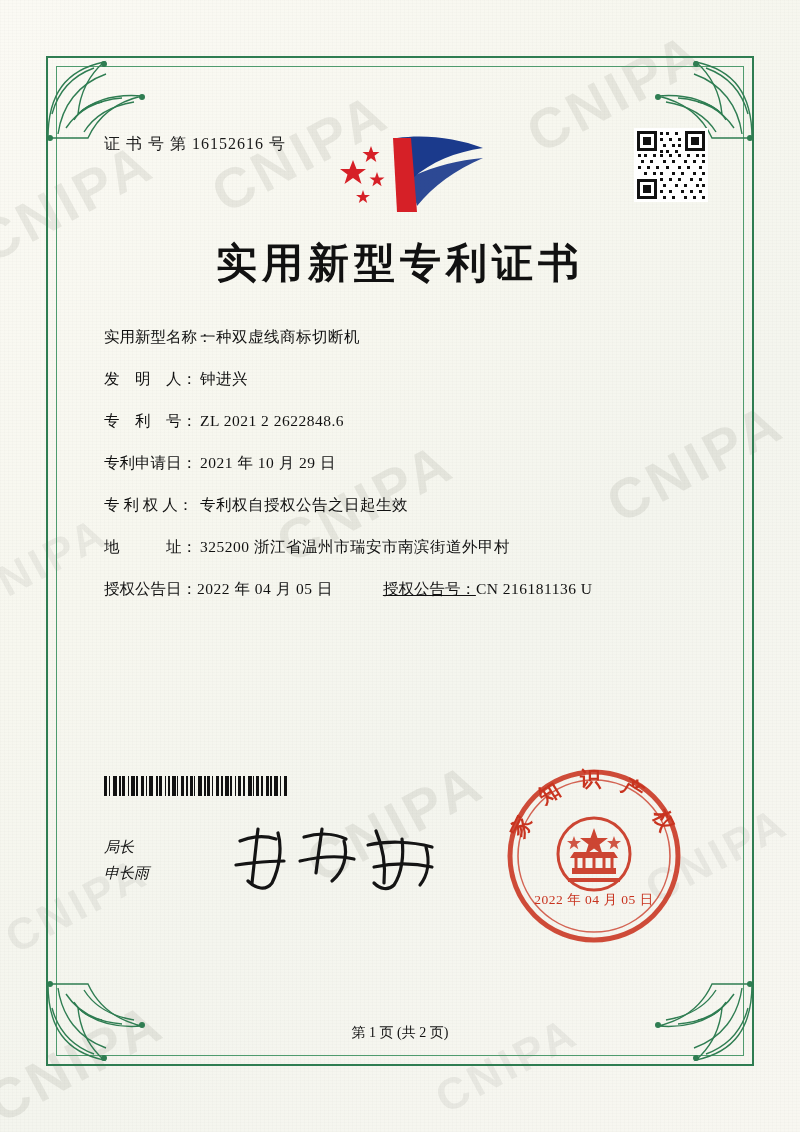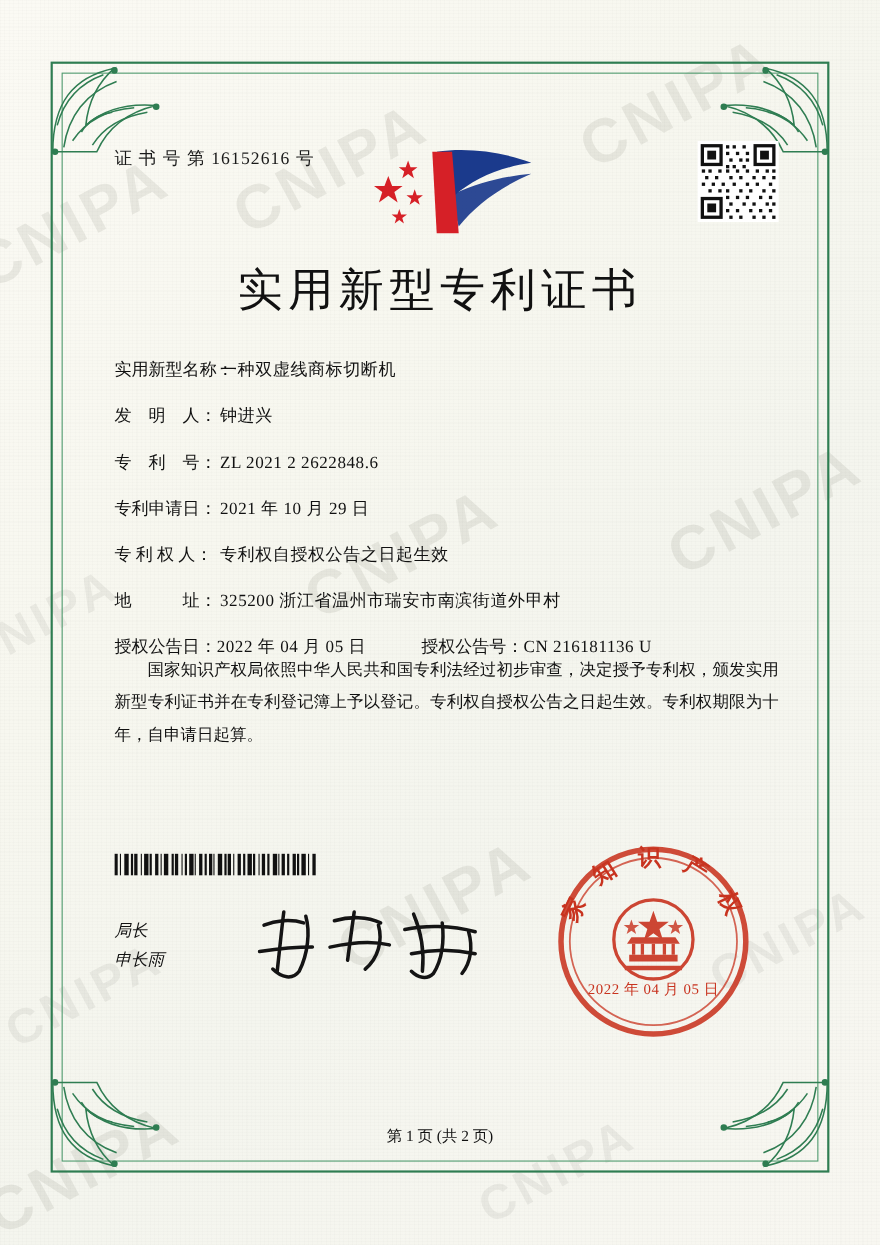--- a/index.html
+++ b/index.html
@@ -105,21 +105,21 @@
     width: 190px;
     height: 86px;
   }
 
   #title {
     position: absolute;
     left: 0; right: 0;
     top: 170px;
     text-align: center;
     font-size: 41px;
-    font-weight: normal;
+    font-weight: bold;
     letter-spacing: 5px;
     color: #111;
     font-family: "Liberation Serif", serif;
   }
 
   #fields {
     position: absolute;
     left: 48px;
     right: 36px;
     top: 262px;
@@ -131,21 +131,21 @@
     line-height: 1.1;
     white-space: nowrap;
   }
   .flabel {
     display: inline-block;
     width: 96px;
     letter-spacing: 0px;
   }
   .fvalue { letter-spacing: 0.5px; }
 
-  .field.inline2 .seg2 { margin-left: 50px; }
+  .field.inline2 .seg2 { margin-left: 50px; text-decoration: underline; }
 
   #paras {
     position: absolute;
     left: 48px;
     right: 36px;
     top: 530px;
     font-size: 15px;
     color: #111;
     line-height: 1.95;
   }
@@ -431,21 +431,20 @@
       </div>
       <div class="field">
         <span class="flabel">地　　　址：</span><span class="fvalue">325200 浙江省温州市瑞安市南滨街道外甲村</span>
       </div>
       <div class="field inline2">
         <span>授权公告日：</span><span class="fvalue">2022 年 04 月 05 日</span><span class="seg2">授权公告号：</span><span class="fvalue">CN 216181136 U</span>
       </div>
     </div>
 
     <div id="paras">
-      <p>国家知识产权局依照中华人民共和国专利法经过初步审查，决定授予专利权，颁发实用新型专利证书并在专利登记簿上予以登记。专利权自授权公告之日起生效。专利权期限为十年，自申请日起算。</p>
     </div>
 
     <div id="barcode">
       <span style="width:3px;background:#111"></span>
         <span style="width:2px;background:#fff0"></span>
       <span style="width:1px;background:#111"></span>
         <span style="width:3px;background:#fff0"></span>
       <span style="width:4px;background:#111"></span>
         <span style="width:2px;background:#fff0"></span>
       <span style="width:2px;background:#111"></span>

